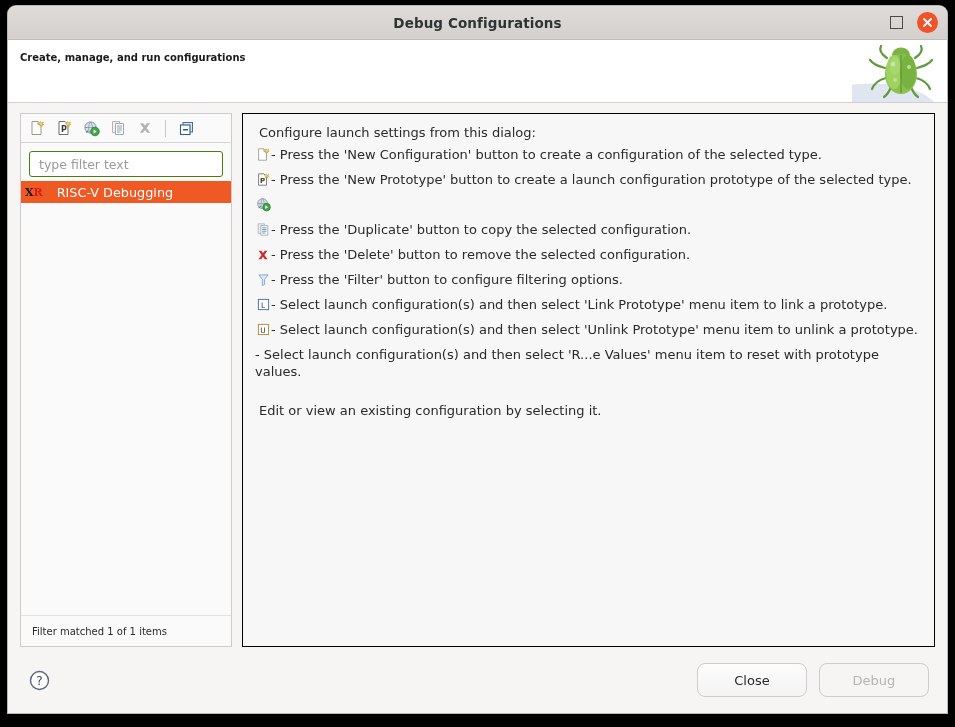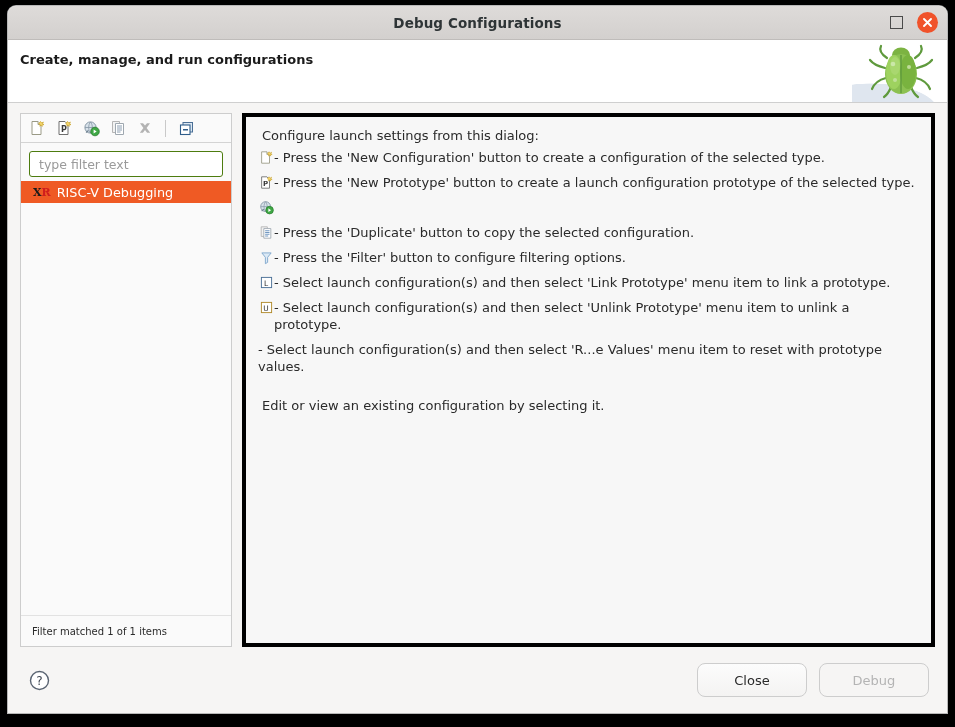--- a/index.html
+++ b/index.html
@@ -66,21 +66,21 @@
     height: 62px;
     min-height: 62px;
     background: #ffffff;
     position: relative;
     border-bottom: 1px solid #cfcfcf;
     display: flex;
     align-items: flex-start;
   }
   .header-title {
     margin: 12px 0 0 12px;
-    font-size: 13px;
+    font-size: 10px;
     font-weight: bold;
     color: #1b1b1b;
   }
   .header-logo {
     position: absolute;
     right: 0; top: 0;
     width: 95px; height: 62px;
     overflow: hidden;
   }
   .header-logo .swoosh {
@@ -150,22 +150,22 @@
     flex: 1;
     padding: 4px 0 0 0;
     background: #fafafa;
     overflow: hidden;
     min-height: 0;
   }
   .tree-item {
     height: 22px;
     display: flex;
     align-items: center;
-    padding-left: 12px;
-    gap: 6px;
+    padding-left: 4px;
+    gap: 14px;
     cursor: pointer;
   }
   .tree-item.selected {
     background: #ef5a24;
     color: #ffffff;
   }
   .tree-item-label { font-size: 12.8px; }
   .xr-icon {
     font-size: 11px;
     font-weight: bold;
@@ -183,21 +183,21 @@
     padding-left: 11px;
     font-size: 10px;
     color: #2a2a2a;
     border-top: 1px solid #e2e2e2;
     background: #fafafa;
   }
 
   
   .right-panel {
     flex: 1;
-    border: 4px solid #000000;
+    border: 1px solid #000000;
     background: #f7f7f7;
     box-sizing: border-box;
     padding: 10px 12px;
     overflow: hidden;
   }
   .intro {
     font-size: 13px;
     color: #2a2a2a;
     margin: 1px 0 6px 4px;
   }
@@ -416,20 +416,28 @@
             <path d="M2.5 1.5 h7 v11 h-7 z" fill="#f2f2f2" stroke="#b5b5b5" stroke-width="1"></path>
             <path d="M5.5 3.5 h8 v11 h-8 z" fill="#ffffff" stroke="#9fa8b0" stroke-width="1"></path>
             <g stroke="#4a7ab0" stroke-width=".9">
               <path d="M7 6 h5 M7 8 h5 M7 10 h5 M7 12 h3.5"></path>
             </g>
           </svg>
         </span>
         <span>- Press the 'Duplicate' button to copy the selected configuration.</span>
       </div>
 
+      <div class="hint-row">
+        <span class="hint-ico">
+          <svg width="14" height="14" viewBox="0 0 16 16">
+            <path d="M3 3.2 L6 3.2 L8 5.6 L10 3.2 L13 3.2 L9.6 7.9 L13.2 12.8 L10.1 12.8 L8 10 L5.9 12.8 L2.8 12.8 L6.4 7.9 Z" fill="#cf2a2a"></path>
+          </svg>
+        </span>
+        <span>- Press the 'Delete' button to remove the selected configuration.</span>
+      </div>
 
       <div class="hint-row">
         <span class="hint-ico">
           <svg width="13" height="14" viewBox="0 0 14 15">
             <path d="M2 2 h10 l-3.8 4.8 v5.4 l-2.4 1.4 v-6.8 z" fill="#dceaf6" stroke="#7fa8cc" stroke-width="1"></path>
           </svg>
         </span>
         <span>- Press the 'Filter' button to configure filtering options.</span>
       </div>
 

